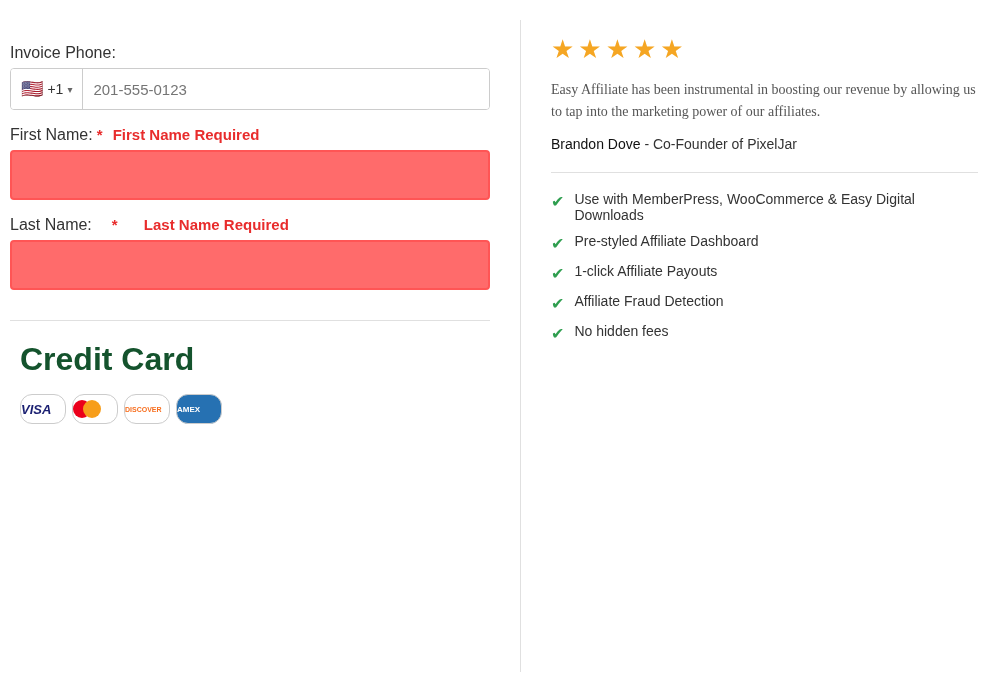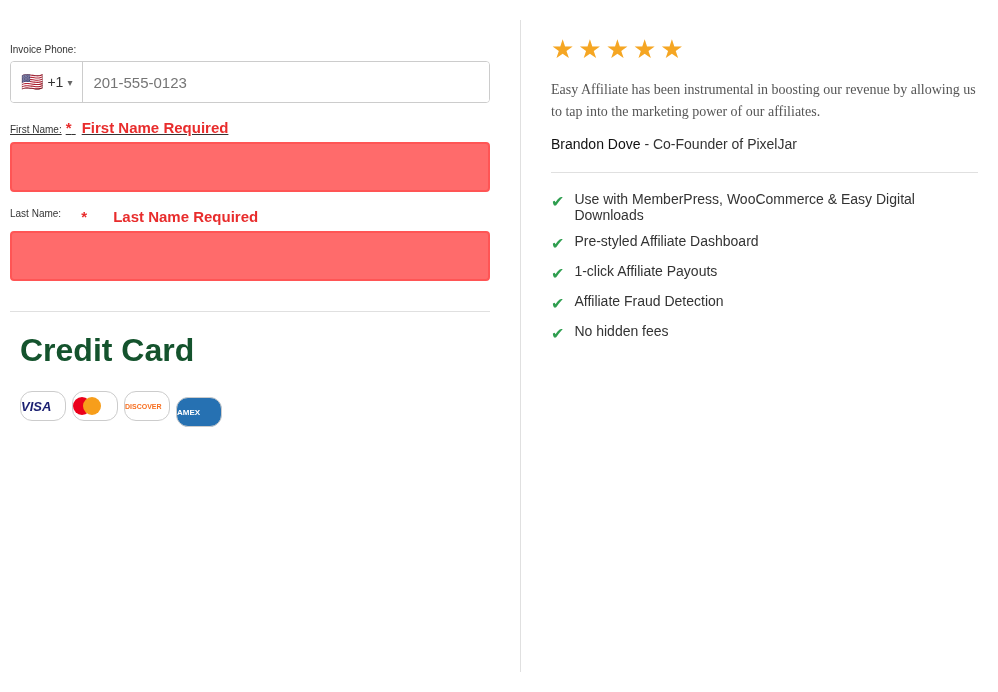--- a/index.html
+++ b/index.html
@@ -27,21 +27,21 @@
 
     
     .section-title {
       font-size: 32px;
       font-weight: 800;
       color: #111;
       margin-bottom: 20px;
     }
 
     .field-label {
-      font-size: 10px;
+      font-size: 16px;
       color: #333;
       margin-bottom: 6px;
       margin-top: 14px;
     }
     .required-error {
       color: #e82c2c;
       font-weight: 600;
       margin-left: 4px;
     }
 
@@ -132,21 +132,21 @@
       background: #fff;
       position: relative;
     }
     .card-mc-circles {
       display: flex;
       align-items: center;
     }
     .mc-red { width: 18px; height: 18px; border-radius: 50%; background: #eb001b; }
     .mc-orange { width: 18px; height: 18px; border-radius: 50%; background: #f79e1b; margin-left: -8px; }
     .card-discover { background: #fff; color: #f76f20; font-size: 7px; font-weight: 700; }
-    .card-amex { background: #2671b2; color: #fff; font-size: 8px; font-weight: 700; margin-top: 12px; }
+    .card-amex { background: #2671b2; color: #fff; font-size: 8px; font-weight: 700; }
 
     
     .stars-row {
       display: flex;
       gap: 4px;
       margin-bottom: 14px;
       margin-top: 4px;
     }
     .star {
       font-size: 26px;
@@ -205,21 +205,21 @@
     <div class="phone-wrapper">
       <div class="phone-flag-btn">
         <span class="flag-emoji">🇺🇸</span>
         <span class="phone-code">+1</span>
         <span class="chevron-down">▾</span>
       </div>
       <input class="phone-input" type="tel" placeholder="201-555-0123" style="">
     </div>
 
     <div style="margin-top:16px;">
-      <div style="display:flex; align-items:baseline; gap:0; margin-bottom:6px;text-decoration:underline;">
+      <div style="display:flex; align-items:baseline; gap:0; margin-bottom:6px;">
         <span class="field-label" style="margin:0;">First Name:</span>
         <span class="required-error">
           <span>*</span>
           <span style="margin-left:6px;">First Name Required</span>
         </span>
       </div>
       <input class="text-input" type="text" value="" style="">
     </div>
 
     <div style="margin-top:16px;">

